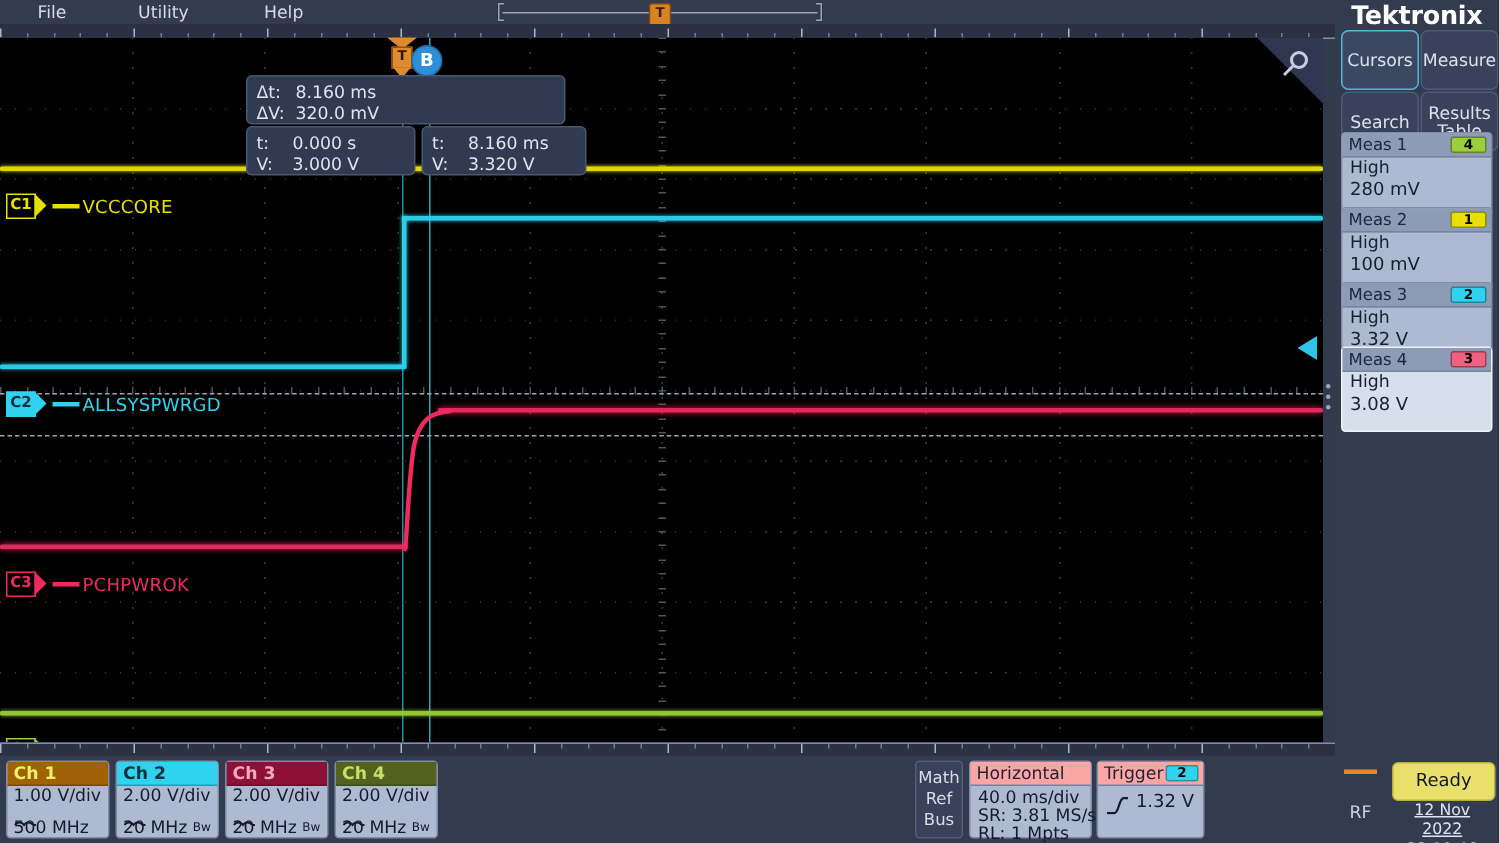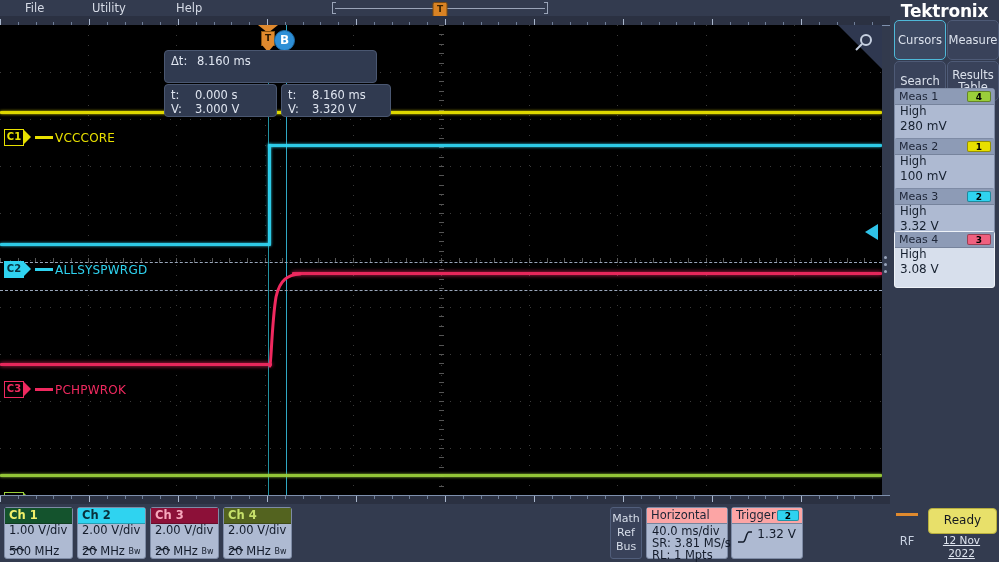--- a/index.html
+++ b/index.html
@@ -377,20 +377,24 @@
     <div class="box">T</div>
     <div class="dn2"></div>
   </div>
   <div class="bbadge">B</div>
 
   <div class="roBox" style="left:164px;top:50px;width:213px;height:33px;">
     <div class="row">
       <span class="lab" style="width:26px">Δt:</span>
       <span class="val">8.160 ms</span>
     </div>
+    <div class="row">
+      <span class="lab" style="width:26px">ΔV:</span>
+      <span class="val">320.0 mV</span>
+    </div>
   </div>
 
   <div class="roBox" style="left:164px;top:84px;width:113px;height:33px;">
     <div class="row">
       <span class="lab" style="width:24px">t:</span>
       <span class="val">0.000 s</span>
     </div>
     <div class="row">
       <span class="lab" style="width:24px">V:</span>
       <span class="val">3.000 V</span>
@@ -509,21 +513,21 @@
     <div class="kebab">
       <i></i>
       <i></i>
       <i></i>
     </div>
   </div>
 
   <div class="bottombar">
 
     <div class="chbadge" style="left:4px">
-      <div class="hd" style="background:#14532d">
+      <div class="hd" style="background:#a16207">
         <span style="color:#f2f06a">Ch 1</span>
       </div>
       <div class="l1">1.00 V/div</div>
       <div class="coupl">
         <svg width="16" height="9" viewBox="0 0 16 9">
             <path d="M1,8 a3.5,3.5 0 0 1 6,0 a3.5,3.5 0 0 1 6,0" fill="none" stroke="#141c2b" stroke-width="1.3"></path>
             <line x1="13" y1="8" x2="15" y2="8" stroke="#141c2b" stroke-width="1.3"></line>
           </svg>
       </div>
       <div class="l3">500 MHz</div>

